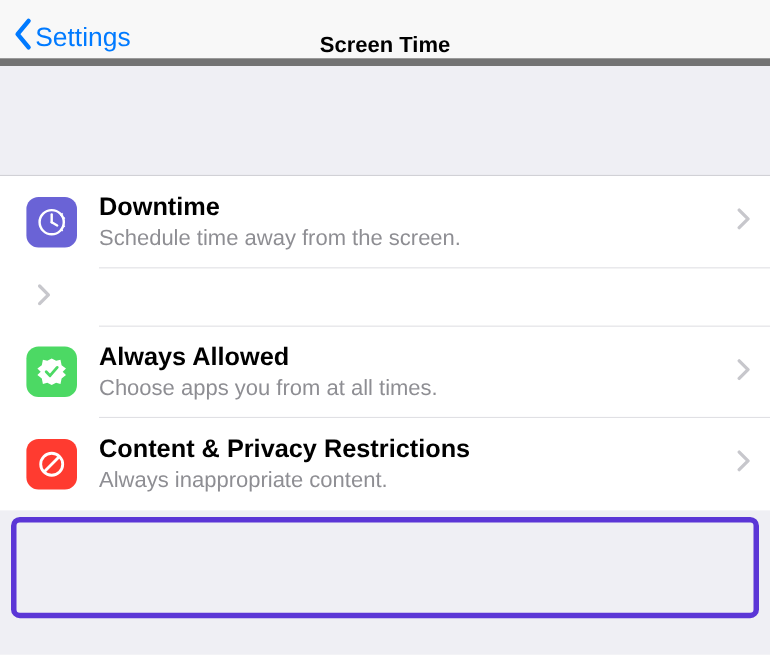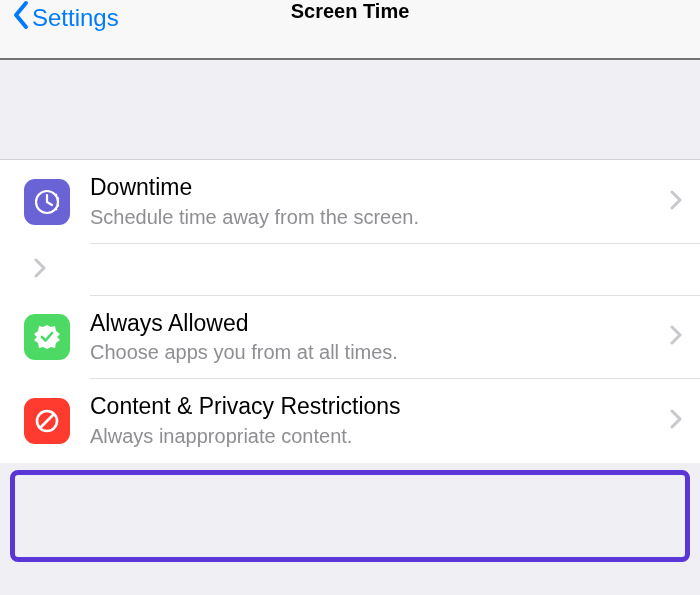--- a/index.html
+++ b/index.html
@@ -6,23 +6,23 @@
   html, body {
     width: 700px;
     height: 595px;
     font-family: -apple-system, "Helvetica Neue", Helvetica, Arial, sans-serif;
     background: #efeff4;
     overflow: hidden;
   }
   .navbar {
     height: 60px;
     background: #f8f8f8;
-    border-bottom: 2px solid #737373;
-    display: flex;
-    align-items: flex-start;
+    border-bottom: 7px solid #737373;
+    display: flex;
+    align-items: flex-end;
     position: relative;
     padding: 0 12px;
   }
   .back {
     display: flex;
     align-items: center;
     color: #007aff;
     font-size: 24px;
     cursor: pointer;
   }
@@ -73,21 +73,21 @@
   .icon-always { background: #4cd964; }
   .icon-content { background: #ff3b30; }
   .txt {
     margin-left: 20px;
     flex: 1;
     min-width: 0;
   }
   .row-title {
     font-size: 23px;
     color: #000;
-    font-weight: 400;
+    font-weight: 700;
     line-height: 1.2;
   }
   .row-sub {
     font-size: 20px;
     color: #8e8e93;
     line-height: 1.3;
     margin-top: 2px;
   }
   .chevron {
     flex-shrink: 0;

